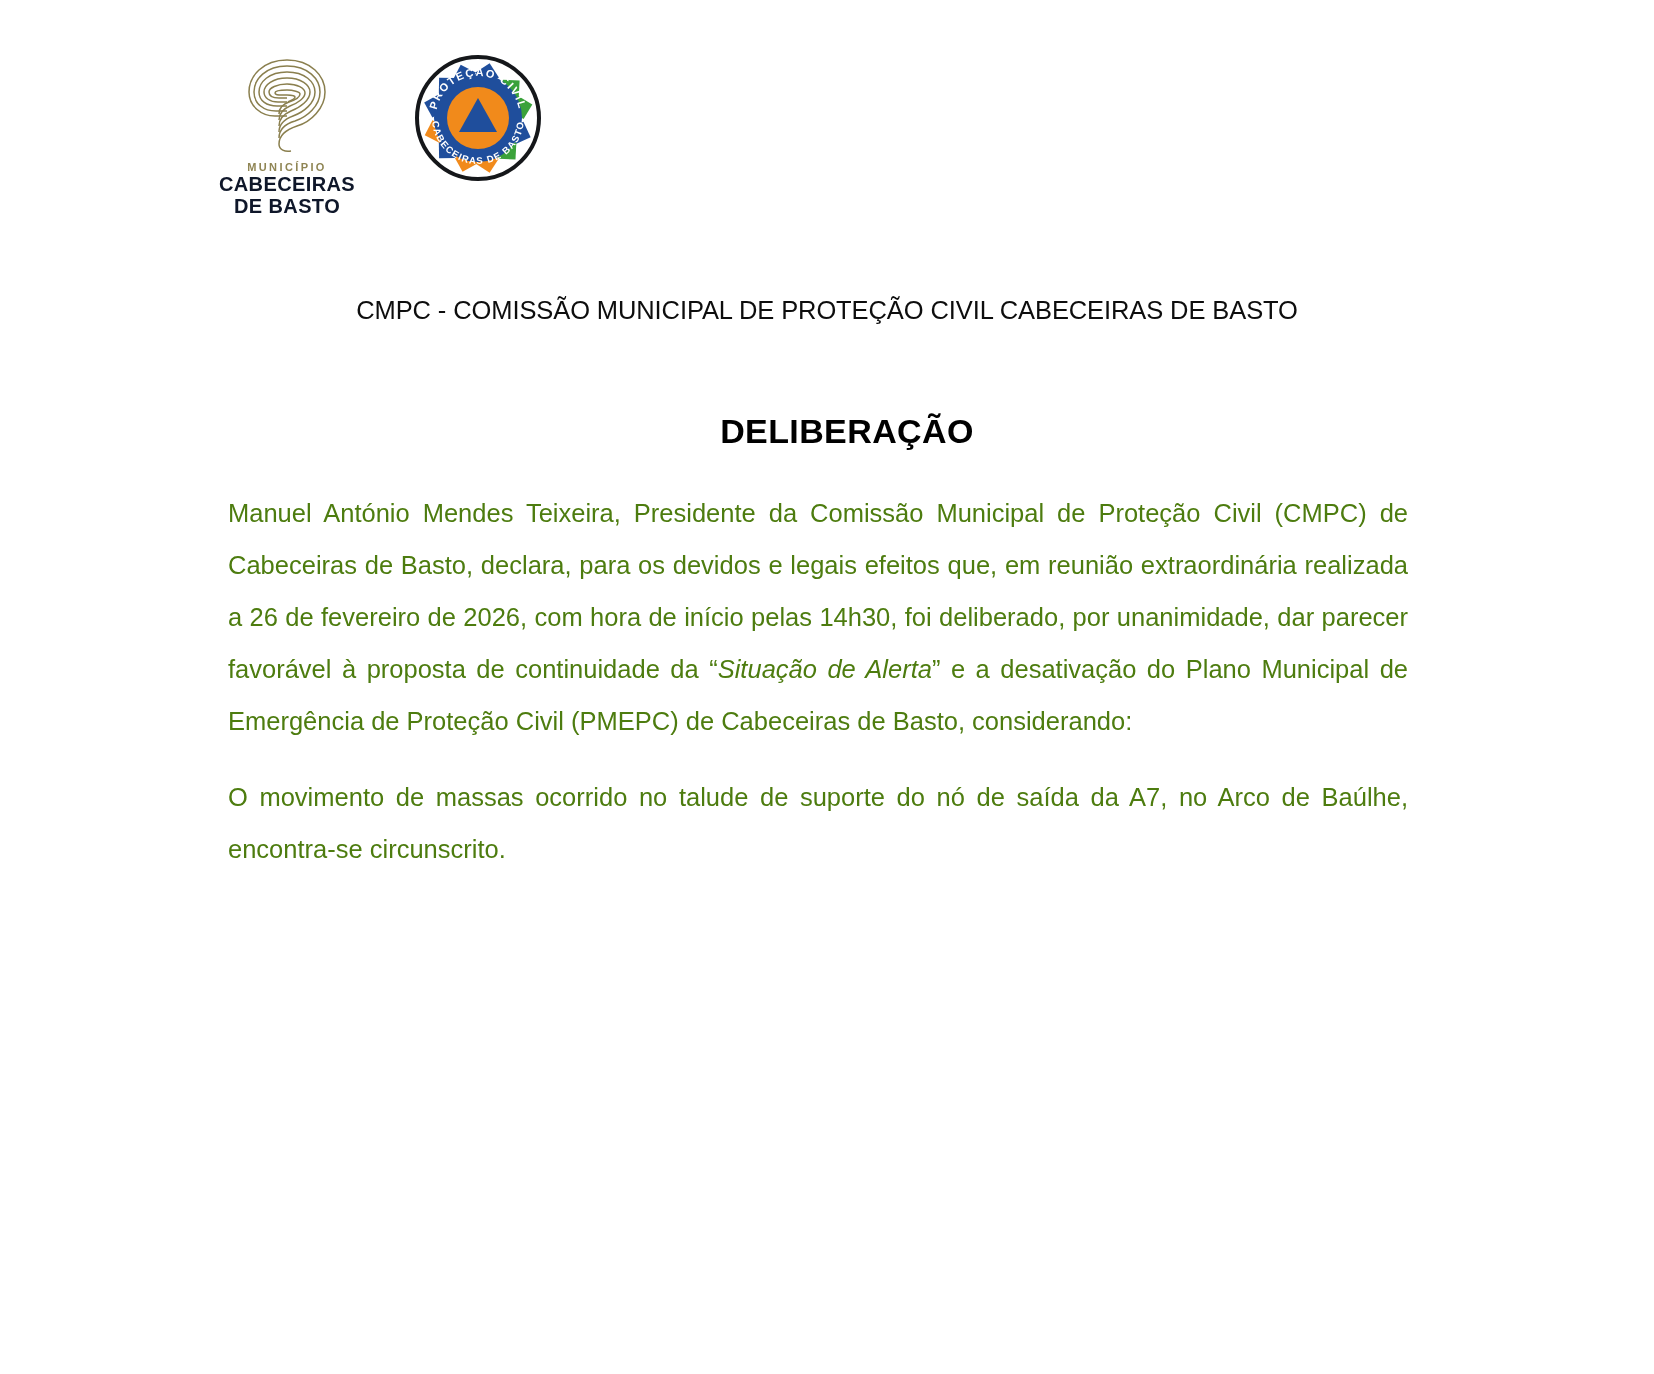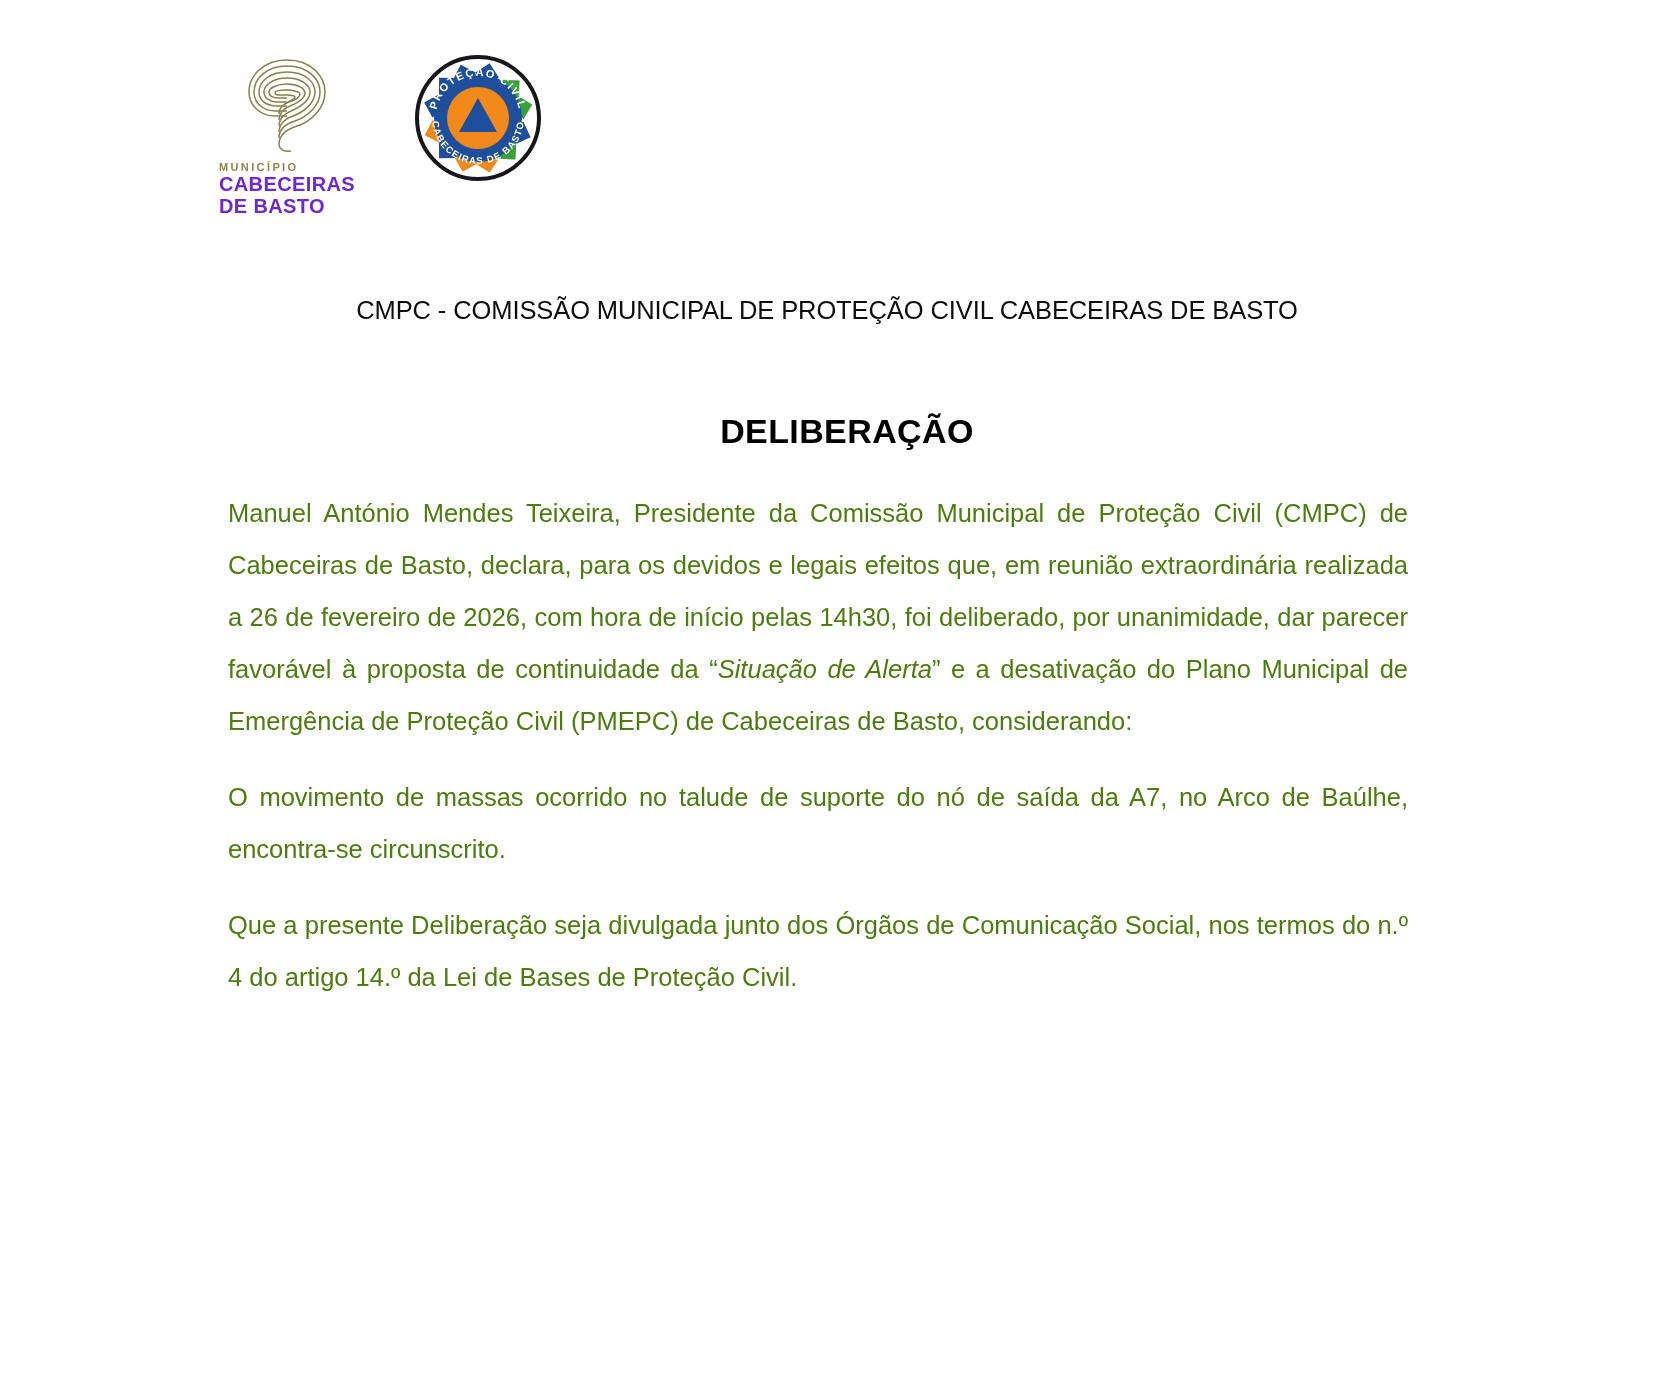--- a/index.html
+++ b/index.html
@@ -42,34 +42,35 @@
     align-items: center;
   }
   .muni-mark {
     width: 104px;
     height: 104px;
     position: relative;
   }
   .muni-mark svg { display: block; }
   .muni-text {
     margin-top: 6px;
+    text-align: center;
     line-height: 1.0;
   }
   .muni-kicker {
     font-size: 11px;
     letter-spacing: 2.4px;
     color: #8f8554;
     font-weight: 700;
     display: block;
   }
   .muni-name {
     font-size: 20px;
     font-weight: 700;
     letter-spacing: 0.4px;
-    color: #6d28d9;
+    color: #0f172a;
     display: block;
     line-height: 1.12;
   }
 
   
   .pc-logo {
     width: 128px;
     height: 132px;
   }
   .pc-logo svg { display: block; }
@@ -215,18 +216,17 @@
 
   <div class="doc-title">DELIBERAÇÃO</div>
 
   <div class="body-block">
 
     <p class="para"><span>Manuel António Mendes Teixeira, Presidente da Comissão Municipal de Proteção Civil (CMPC) de Cabeceiras de Basto, declara, para os devidos e legais efeitos que, em reunião extraordinária realizada a 26 de fevereiro de 2026, com hora de início pelas 14h30, foi deliberado, por unanimidade, dar parecer favorável à proposta de continuidade da “</span><i>Situação de Alerta</i><span>” e a desativação do Plano Municipal de Emergência de Proteção Civil (PMEPC) de Cabeceiras de Basto, considerando:</span></p>
 
     <p class="para">O movimento de massas ocorrido no talude de suporte do nó de saída da A7, no Arco de Baúlhe, encontra-se circunscrito.</p>
 
 
-    <p class="para">Que a presente Deliberação seja divulgada junto dos Órgãos de Comunicação Social, nos termos do n.º 4 do artigo 14.º da Lei de Bases de Proteção Civil.</p>
 
   </div>
 
 
 </div>
 
 </body></html>

